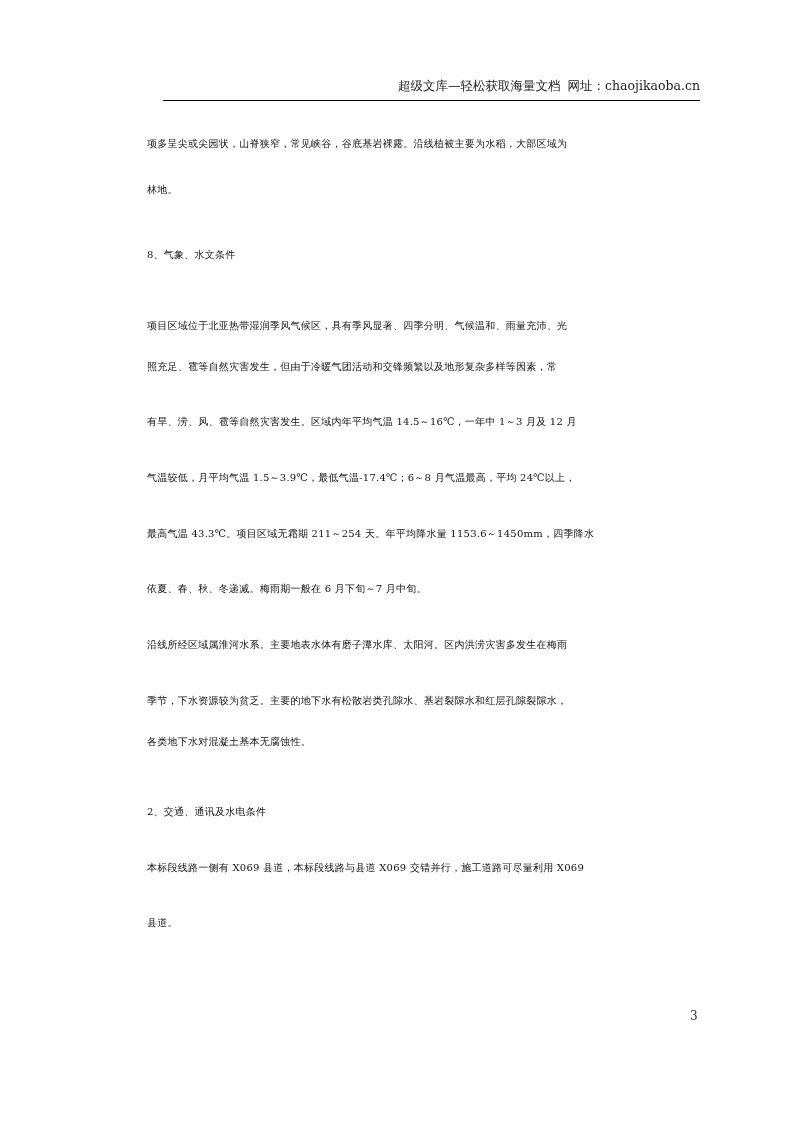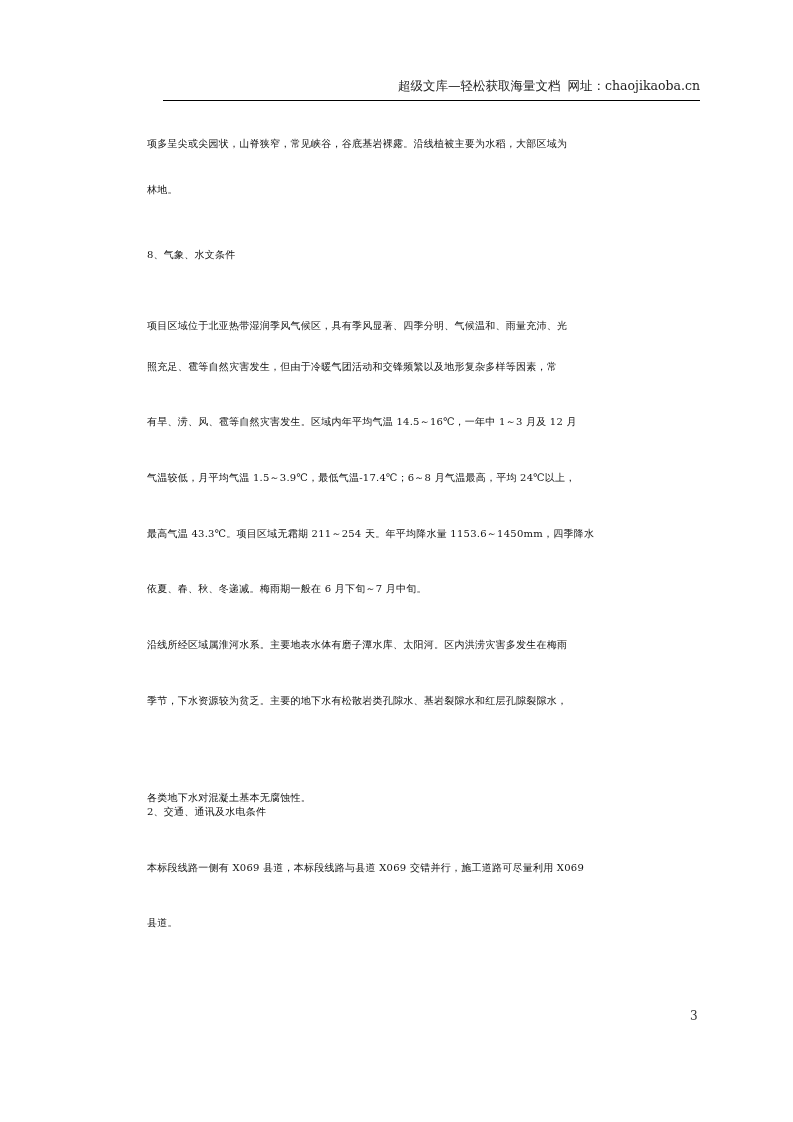--- a/index.html
+++ b/index.html
@@ -26,18 +26,18 @@
 <div class="line" style="top:180px">林地。</div>
 <div class="line" style="top:245px">8、气象、水文条件</div>
 <div class="line" style="top:316px">项目区域位于北亚热带湿润季风气候区，具有季风显著、四季分明、气候温和、雨量充沛、光</div>
 <div class="line" style="top:357px">照充足、雹等自然灾害发生，但由于冷暖气团活动和交锋频繁以及地形复杂多样等因素，常</div>
 <div class="line" style="top:412px">有旱、涝、风、雹等自然灾害发生。区域内年平均气温 14.5～16℃，一年中 1～3 月及 12 月</div>
 <div class="line" style="top:468px">气温较低，月平均气温 1.5～3.9℃，最低气温-17.4℃；6～8 月气温最高，平均 24℃以上，</div>
 <div class="line" style="top:524px">最高气温 43.3℃。项目区域无霜期 211～254 天。年平均降水量 1153.6～1450mm，四季降水</div>
 <div class="line" style="top:579px">依夏、春、秋、冬递减。梅雨期一般在 6 月下旬～7 月中旬。</div>
 <div class="line" style="top:635px">沿线所经区域属淮河水系。主要地表水体有磨子潭水库、太阳河。区内洪涝灾害多发生在梅雨</div>
 <div class="line" style="top:691px">季节，下水资源较为贫乏。主要的地下水有松散岩类孔隙水、基岩裂隙水和红层孔隙裂隙水，</div>
-<div class="line" style="top:788px">各类地下水对混凝土基本无腐蚀性。</div>
+<div class="line" style="top:732px">各类地下水对混凝土基本无腐蚀性。</div>
 <div class="line" style="top:802px">2、交通、通讯及水电条件</div>
 <div class="line" style="top:858px">本标段线路一侧有 X069 县道，本标段线路与县道 X069 交错并行，施工道路可尽量利用 X069</div>
 <div class="line" style="top:913px">县道。</div>
 
 <div class="page-num">3</div>
 
 </body></html>

